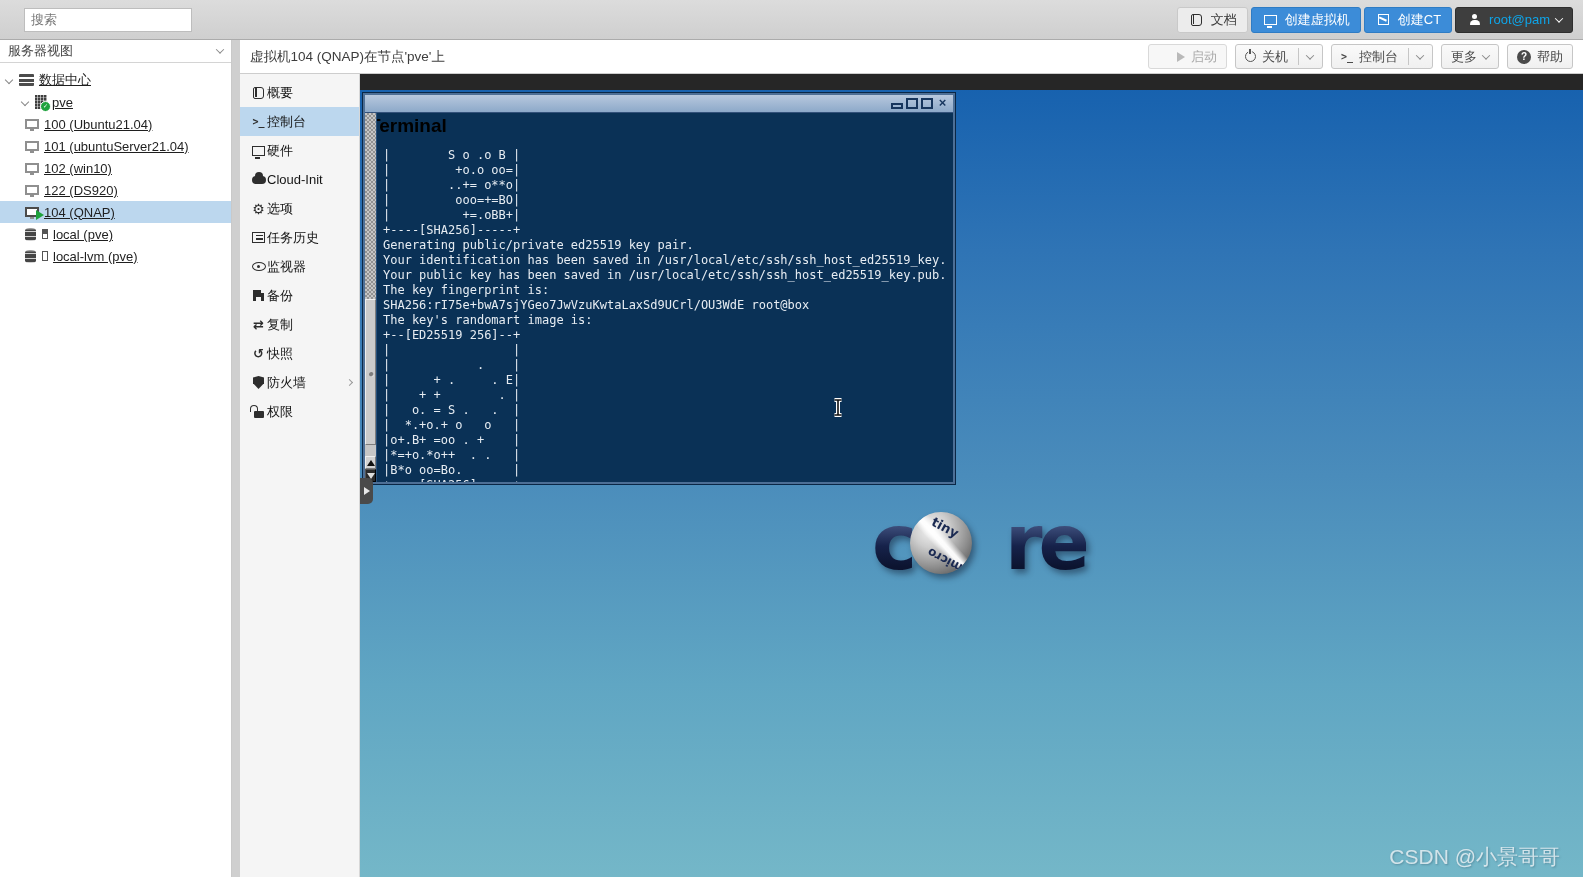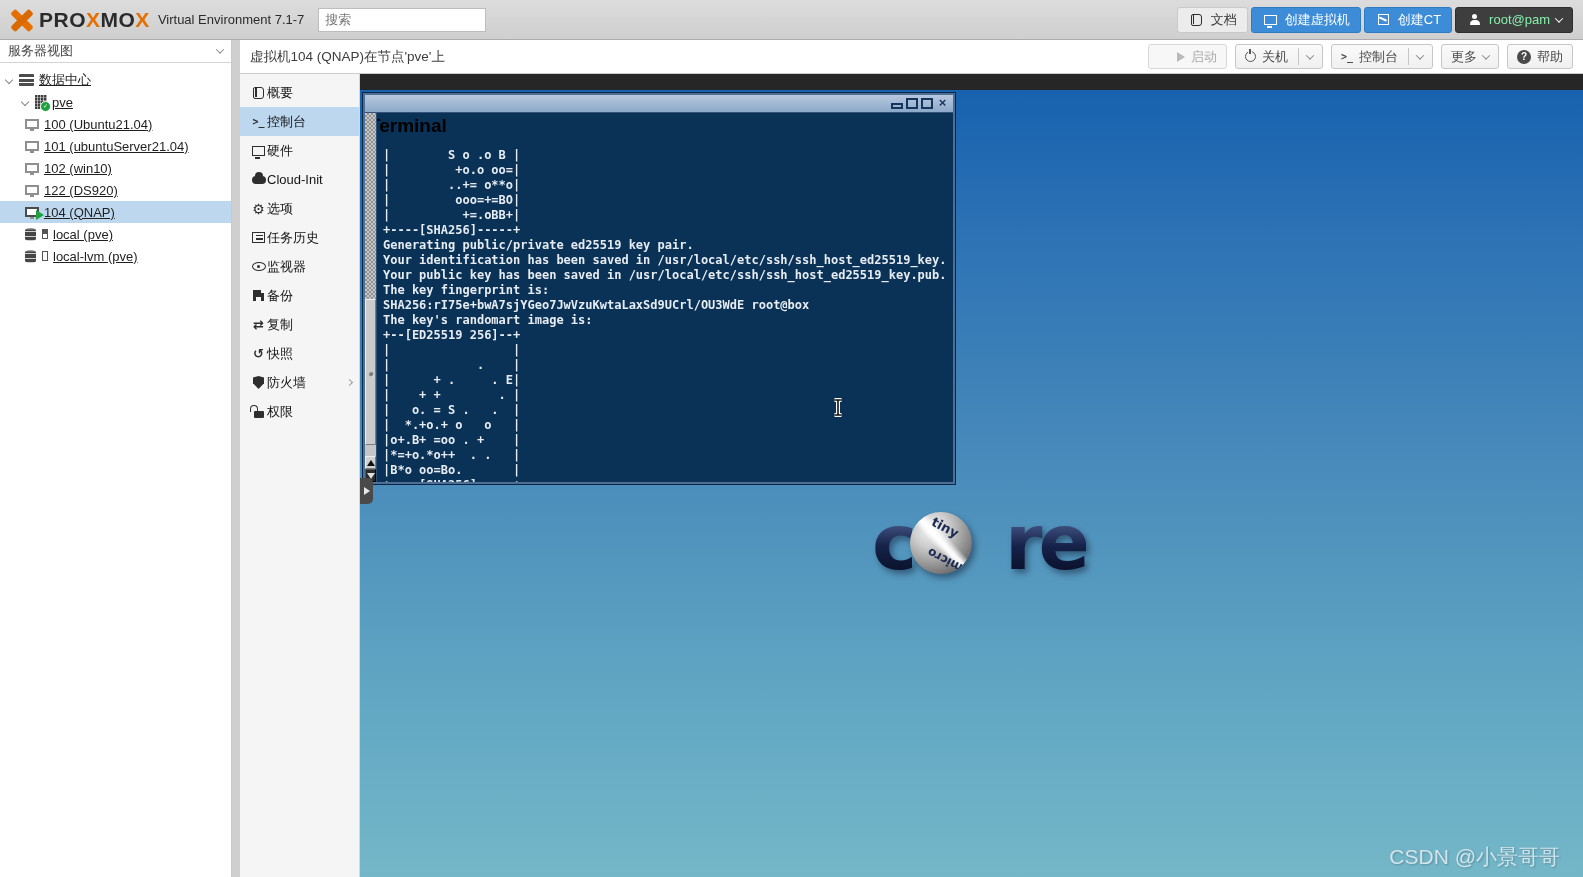--- a/index.html
+++ b/index.html
@@ -19,21 +19,21 @@
   .brand-word { font-weight:bold; font-size:21px; letter-spacing:.5px; color:#2b2b2b; }
   .brand-word .ox { color:#e57000; }
   .env-text { font-size:13px; color:#2b2b2b; margin-left:6px; }
   .search-input { margin-left:14px; width:168px; height:24px; border:1px solid #bdbdbd; background:#fff;
     font-size:13px; padding:0 6px; color:#444; }
   .header-right { margin-left:auto; display:flex; align-items:center; gap:3px; }
   .hbtn { height:26px; display:inline-flex; align-items:center; gap:6px; padding:0 10px; font-size:13px;
     border-radius:3px; border:1px solid transparent; cursor:default; }
   .hbtn.light { background:#ececec; border-color:#c9c9c9; color:#3b3b3b; }
   .hbtn.blue  { background:#3c8cd8; border-color:#2f7cc4; color:#fff; }
-  .hbtn.dark  { background:#3e3e3e; border-color:#2e2e2e; color:#86efac; }
+  .hbtn.dark  { background:#3e3e3e; border-color:#2e2e2e; color:#0ea5e9; }
 
   
   .chev { display:inline-block; width:6px; height:6px; border-right:1.6px solid #8a8a8a; border-bottom:1.6px solid #8a8a8a; transform:rotate(45deg) translate(-1px,-1px); }
   .chev.white { border-color:#fff; }
 
   
   .ic { display:inline-flex; align-items:center; justify-content:center; width:17px; flex:0 0 17px; }
   .ic-book { width:11px; height:12px; border:1.6px solid #2e2e2e; border-radius:2px 3px 3px 2px; position:relative; }
   .ic-book::after { content:""; position:absolute; left:1px; top:-1px; width:1.6px; height:10px; background:#2e2e2e; } 
   .ic-term { font-family:"DejaVu Sans Mono",monospace; font-size:10px; font-weight:bold; color:#2e2e2e; }
@@ -124,21 +124,21 @@
   .term-win { position:absolute; left:3px; top:19px; width:592px; height:391px;
     border:2px solid #4d6f96; outline:1px solid #0a2746; background:#0a3156; display:flex; flex-direction:column; }
   .term-title { height:18px; background:linear-gradient(#b7c8de,#8da9c9); display:flex; align-items:center;
     padding:0 4px; border-bottom:1px solid #33517a; }
   .term-title .ttext { font-size:19px; font-weight:bold; color:#000;margin-top:44px; }
   .win-btns { margin-left:auto; display:flex; align-items:center; gap:3px; }
   .wb { width:12px; height:11px; border:2px solid #16355d; background:transparent; }
   .wb.min { height:6px; margin-top:5px; }
   .wb.close { border:none; width:13px; height:13px; color:#16355d; font-weight:bold; font-size:13px; line-height:11px; text-align:center; }
   .wb.close::before { content:"×"; }
-  .term-body { flex:1; display:flex; min-height:0;font-weight:bold; }
+  .term-body { flex:1; display:flex; min-height:0; }
   .term-scroll { width:12px; flex:0 0 12px; background:#b9b9b9; display:flex; flex-direction:column; border-right:1px solid #28517c; }
   .sc-track { height:186px; background-color:#c6c6c6;
     background-image:linear-gradient(45deg,#929292 25%,transparent 25%,transparent 75%,#929292 75%),
                      linear-gradient(45deg,#929292 25%,transparent 25%,transparent 75%,#929292 75%);
     background-size:4px 4px; background-position:0 0,2px 2px; }
   .sc-thumb { height:146px; background:#cbcbcb; border:1px solid; border-color:#efefef #7d7d7d #7d7d7d #efefef; position:relative; }
   .sc-thumb::after { content:""; position:absolute; left:2.5px; top:50%; width:5px; height:5px; border-radius:50%;
     background:radial-gradient(circle at 35% 35%, #7c7c7c 40%, #e9e9e9 75%); }
   .sc-fill { flex:1; background:#c6c6c6; }
   .sc-btn { height:13px; background:#d2d2d2; border:1px solid; border-color:#efefef #7d7d7d #7d7d7d #efefef;
@@ -174,25 +174,20 @@
 
   .watermark { position:absolute; right:23px; bottom:6px; font-size:21px; color:rgba(242,246,248,.78);
     text-shadow:1px 1px 2px rgba(40,70,90,.35); }
 </style>
 </head>
 <body>
 
 <div class="app">
 
   <div class="header">
-    <div class="brand">
-      <span class="pmx-x"></span>
-      <span class="brand-word"><span>PRO</span><span class="ox">X</span><span>MO</span><span class="ox">X</span></span>
-      <span class="env-text">Virtual Environment 7.1-7</span>
-    </div>
     <input class="search-input" placeholder="搜索" style="">
     <div class="header-right">
       <span class="hbtn light">
         <span class="ic">
             <span class="ic-book"></span>
           </span>
         <span>文档</span>
       </span>
       <span class="hbtn blue">
         <span class="ic">

